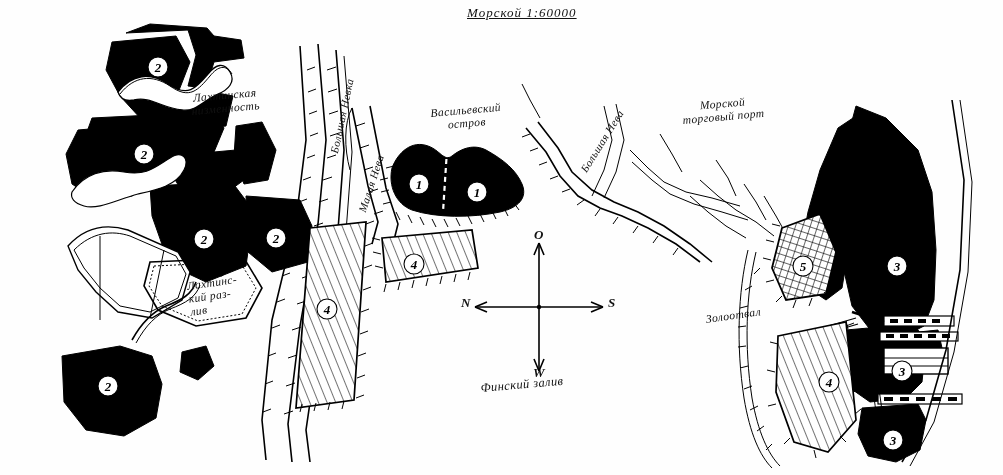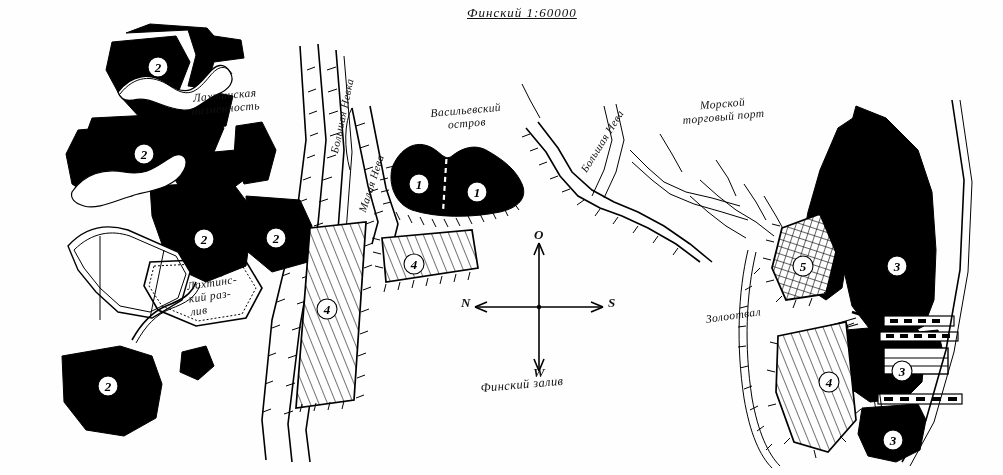--- a/index.html
+++ b/index.html
@@ -319,21 +319,21 @@
           <circle cx="902" cy="371" r="10" class="marker-circle"></circle>
           <text x="902" y="371.5" class="marker-num">3</text>
         </g>
         <g>
           <circle cx="893" cy="440" r="10" class="marker-circle"></circle>
           <text x="893" y="440.5" class="marker-num">3</text>
         </g>
       </g>
   </svg>
 
-  <div class="lbl lbl-title" style="left:467px;top:6px;">Финский 1:60000</div>
+  <div class="lbl lbl-title" style="left:467px;top:6px;">Морской 1:60000</div>
 
   <div id="label-layer">
 
     <div class="lbl lbl-region rot-n5" style="left:190px;top:92px;">Лахтинская
 низменность</div>
 
     <div class="lbl lbl-river rot-n78" style="left:328px;top:152px;">Большая Невка</div>
 
     <div class="lbl lbl-river rot-n72" style="left:356px;top:210px;">Малая Нева</div>
 

